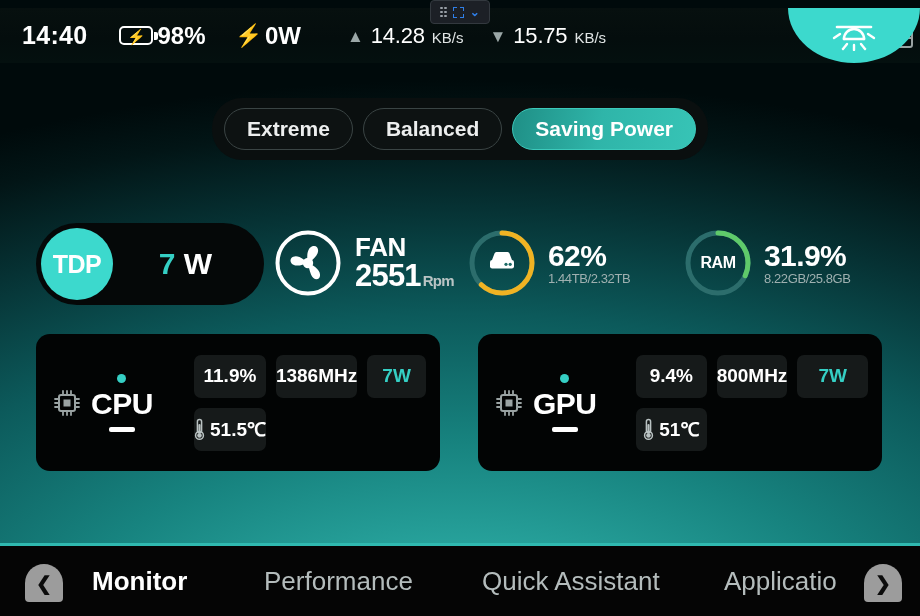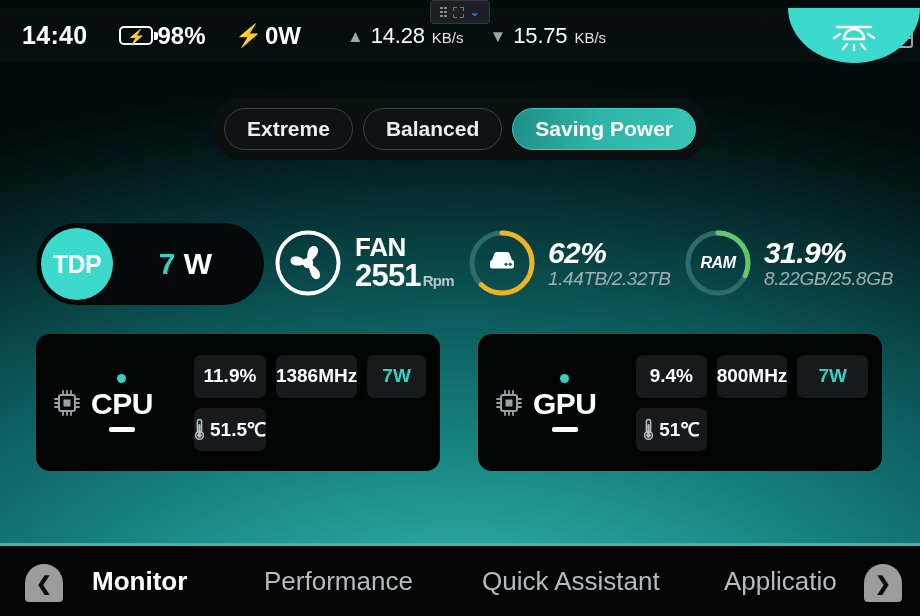--- a/index.html
+++ b/index.html
@@ -153,32 +153,32 @@
   .fan-block {
     position:absolute; left:272px; top:14px;
     display:flex; align-items:center; gap:11px;
   }
   .fan-ring { width:72px; height:72px; }
   .fan-text { display:flex; flex-direction:column; line-height:0.97; }
   .fan-label { font-size:26px; font-weight:bold; color:#fff; letter-spacing:-0.3px; }
   .fan-rpm { font-size:31px; font-weight:bold; color:#fff; letter-spacing:-0.8px; }
   .fan-rpm small { font-size:15px; font-weight:bold; color:#b9c4c4; margin-left:2px; }
 
-  .gauge-block { position:absolute; display:flex; align-items:center; gap:10px;font-style:italic; }
+  .gauge-block { position:absolute; display:flex; align-items:center; gap:10px; }
   .gauge-block.disk { left:466px; top:14px; }
   .gauge-block.ram  { left:682px; top:14px; }
   .gauge-ring { position:relative; width:72px; height:72px; flex:none; }
   .gauge-ring svg { display:block; }
   .gauge-center {
     position:absolute; inset:0; display:flex; align-items:center; justify-content:center;
   }
   .ram-word { font-size:16px; font-weight:bold; color:#fff; letter-spacing:-0.5px; }
   .gauge-text { display:flex; flex-direction:column; line-height:1.0; }
   .gauge-pct { font-size:30px; font-weight:bold; color:#fff; letter-spacing:-0.6px; }
-  .gauge-sub { font-size:19px; color:#9fb0b0; letter-spacing:-0.4px; margin-top:1px; }
+  .gauge-sub { font-size:13px; color:#9fb0b0; letter-spacing:-0.4px; margin-top:1px; }
 
   
   .cards { position:absolute; top:334px; left:0; width:920px; z-index:3; }
   .card {
     position:absolute; top:0;
     width:404px; height:137px;
     background:#020404; border-radius:14px;
     display:flex; align-items:center;
   }
   .card.cpu { left:36px; }

